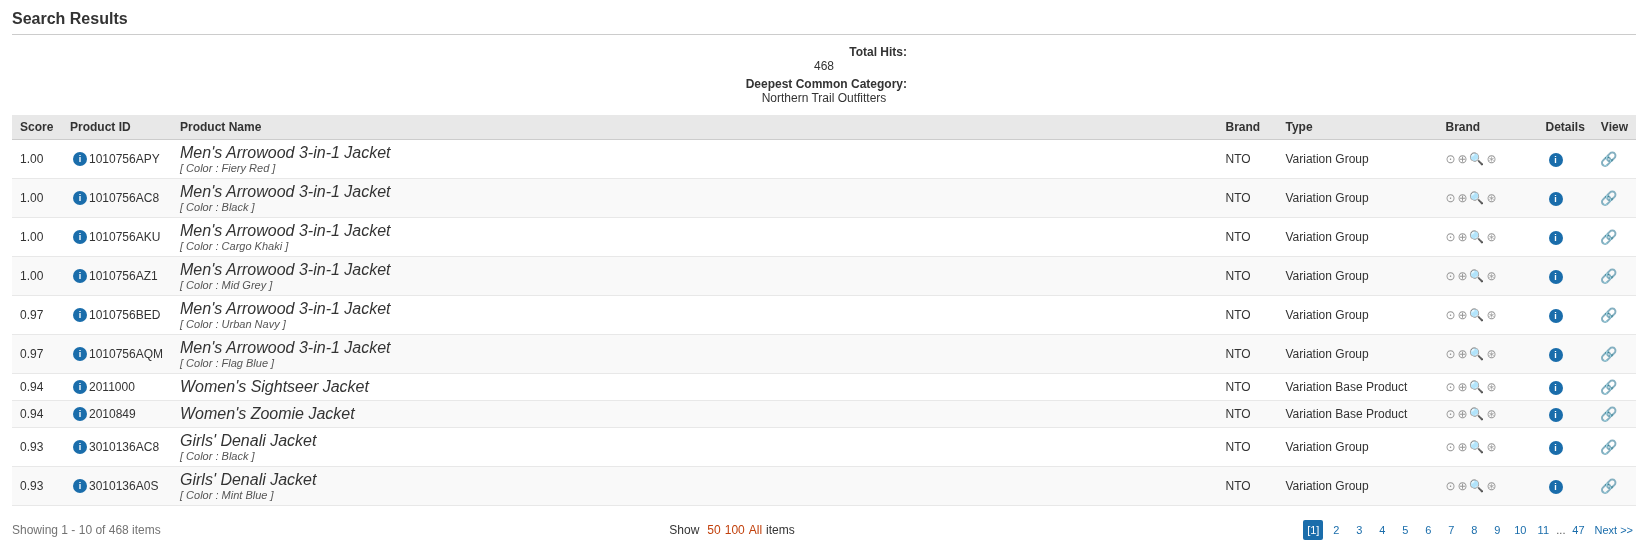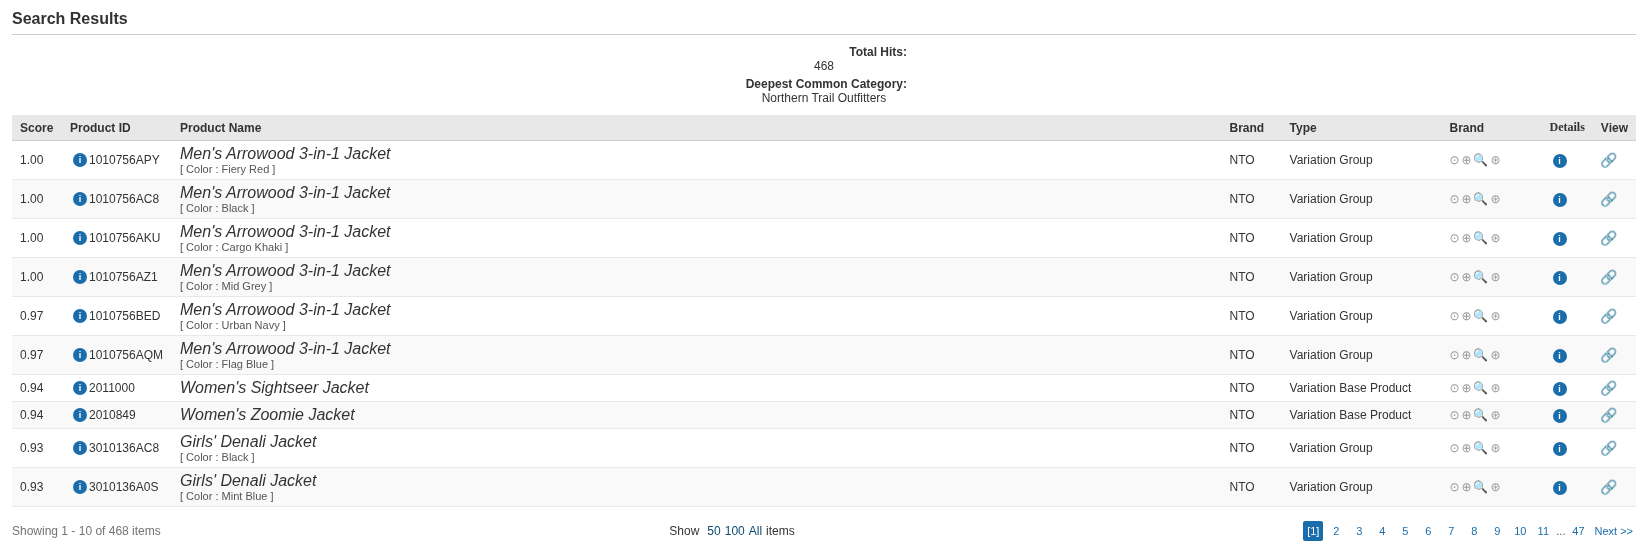--- a/index.html
+++ b/index.html
@@ -11,41 +11,41 @@
     .meta-label { font-weight: bold; font-size: 12px; min-width: 170px; text-align: right; margin-right: 4px; }
     .meta-value { font-size: 12px; }
     table { width: 100%; border-collapse: collapse; margin-bottom: 8px; }
     thead tr { background: #e8e8e8; }
     thead th { text-align: left; padding: 5px 8px; font-size: 12px; font-weight: bold; border-bottom: 1px solid #ccc; white-space: nowrap; }
     tbody tr { border-bottom: 1px solid #e8e8e8; }
     tbody tr:nth-child(odd) { background: #fff; }
     tbody tr:nth-child(even) { background: #f9f9f9; }
     tbody td { padding: 4px 8px; vertical-align: middle; font-size: 12px; }
     .product-name-main { font-style: italic; font-size: 16px; }
-    .product-name-sub { font-size: 11px; color: #555; }
+    .product-name-sub { font-style: italic; font-size: 11px; color: #555; }
     .info-icon {
       display: inline-flex; align-items: center; justify-content: center;
       width: 14px; height: 14px; border-radius: 50%;
       background: #1a6dab; color: white; font-size: 9px; font-weight: bold;
       cursor: pointer; margin-left: 3px;
     }
     .status-icons { display: flex; align-items: center; gap: 2px; }
     .status-icon { font-size: 12px; color: #999; cursor: pointer; }
     .score-col { width: 50px; }
     .productid-col { width: 110px; }
     .brand-col { width: 60px; }
     .type-col { width: 160px; }
     .status-col { width: 100px; }
-    .details-col { width: 50px; font-family: Liberation Serif, serif; }
+    .details-col { width: 50px; }
     .view-col { width: 40px; }
     .footer-bar { display: flex; align-items: center; justify-content: space-between; padding: 6px 0; font-size: 12px; }
     .footer-left { color: #737373; }
     .footer-center { display: flex; align-items: center; gap: 4px; }
     .show-label { margin-right: 4px; }
-    .show-link { color: #0c4a6e; cursor: pointer; text-decoration: none; }
+    .show-link { color: #c2410c; cursor: pointer; text-decoration: none; }
     .footer-right { display: flex; align-items: center; gap: 3px; }
     .page-btn {
       display: inline-flex; align-items: center; justify-content: center;
       min-width: 20px; height: 20px; padding: 0 3px;
       font-size: 11px; cursor: pointer; border: none; background: none; color: #1a6dab;
     }
     .page-btn.active {
       background: #1a6dab; color: white; border-radius: 2px;
     }
     .page-sep { font-size: 11px; color: #555; }

